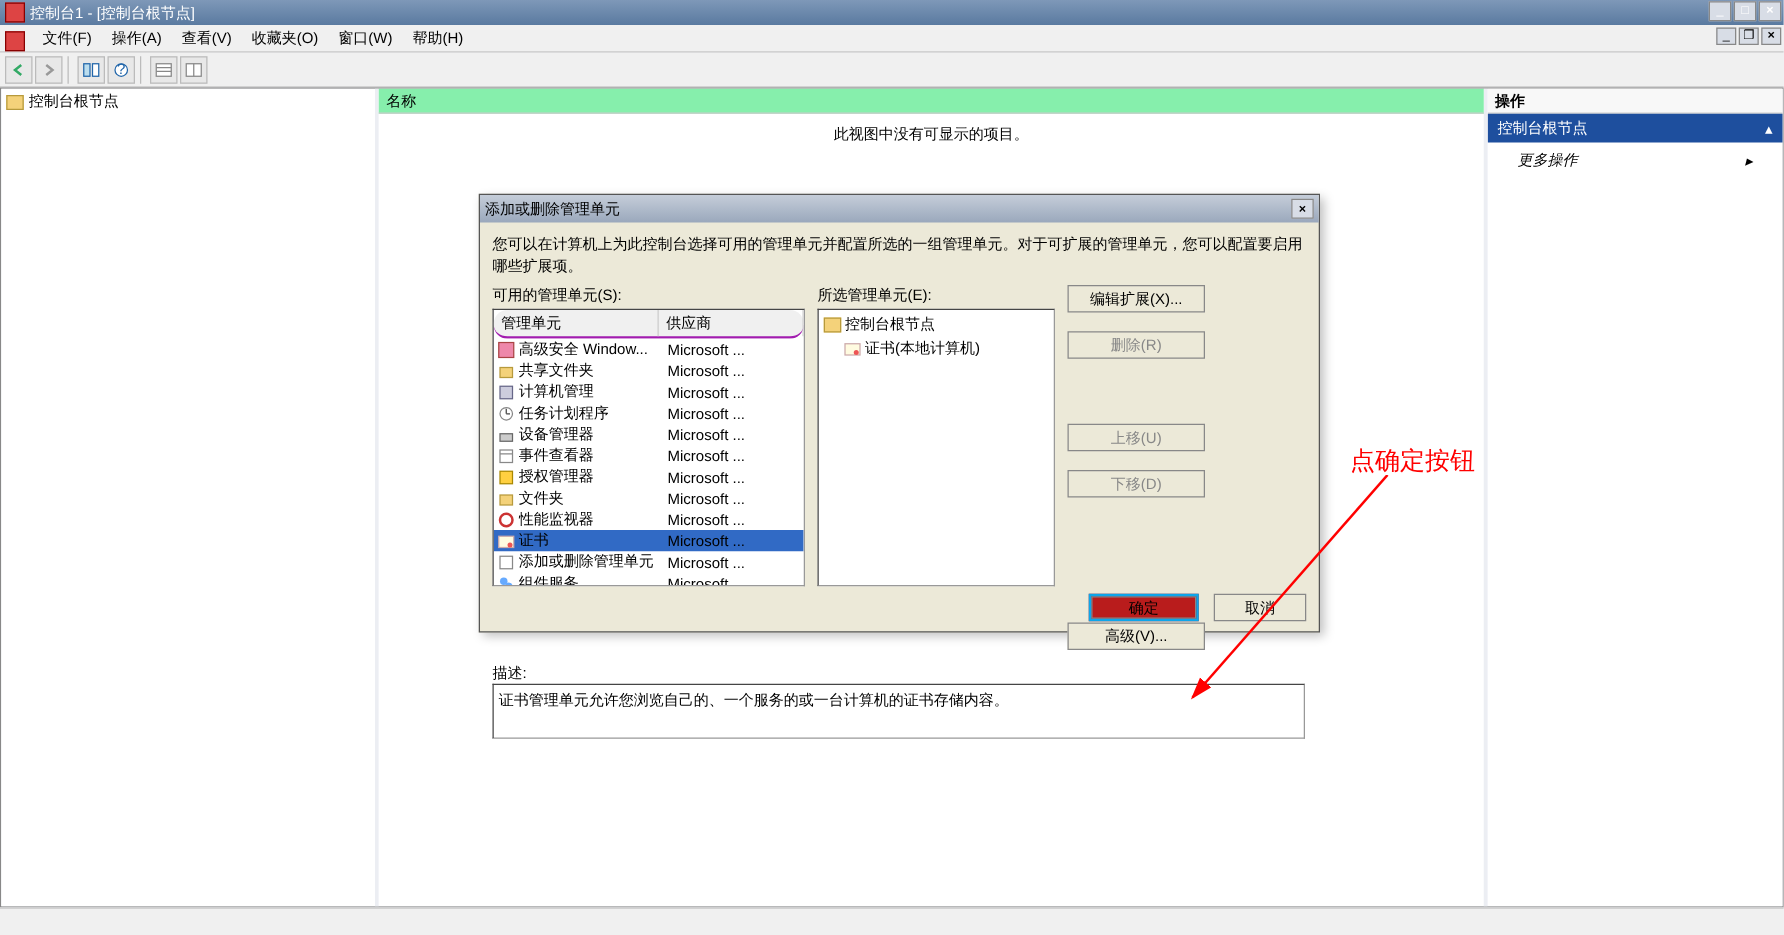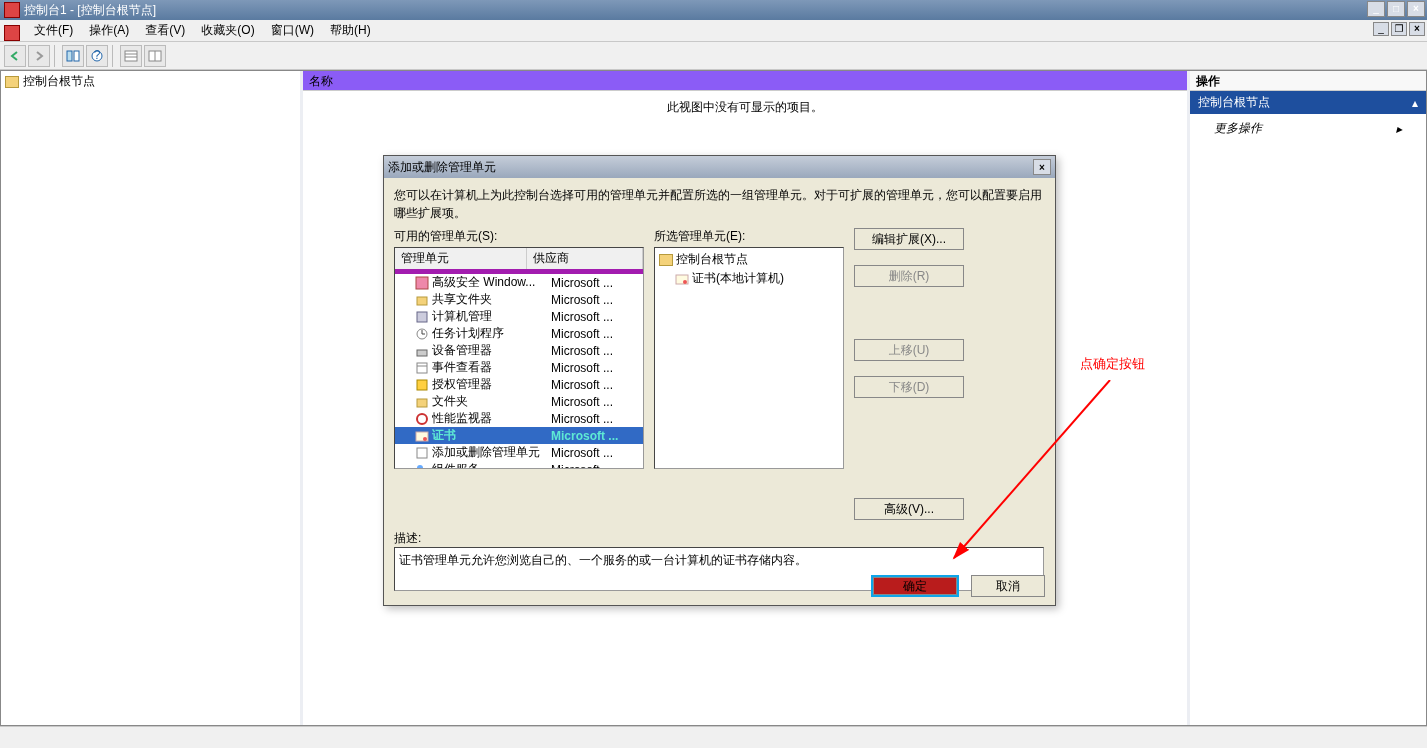--- a/index.html
+++ b/index.html
@@ -24,64 +24,64 @@
 .tool-btn{ width:22px;height:22px;border:1px solid #bbb;background:#e8e8e8;display:flex;align-items:center;justify-content:center;}
 .tool-sep{ width:4px;height:22px; border-left:1px solid #bbb; margin:0 2px;}
 svg{ display:block;}
 
 
 .workarea{ display:flex; height:656px; border:1px solid #888; margin:0 0px;}
 .left-pane{ width:302px; background:#fff; border-right:3px solid #eceef3; position:relative;}
 .left-pane .tree-item{ display:flex;align-items:center; padding:2px 4px; gap:4px;}
 .folder-icon{ width:14px;height:12px; background:#f4d27a; border:1px solid #b79a3c;}
 .center-pane{ flex:1; background:#fff; border-right:3px solid #eceef3; position:relative;}
-.center-header{ height:20px; border-bottom:1px solid #ccc; padding:2px 6px; background:#8b5cf6;}
+.center-header{ height:20px; border-bottom:1px solid #ccc; padding:2px 6px; background:#86efac;}
 .center-msg{ text-align:center; padding:8px; }
 .right-pane{ width:236px; background:#fff;}
 .right-header{ height:20px; border-bottom:1px solid #ccc; padding:2px 6px; background:#f8f8f8; font-weight:bold;}
 .right-section-title{ background:#1e4f9e; color:#fff; padding:3px 8px; display:flex; justify-content:space-between; align-items:center;}
 .right-action{ padding:6px 24px;font-style:italic;}
 .right-action-row{ display:flex; justify-content:space-between; align-items:center;}
 
 
-.dialog{ position:absolute; left:383px; top:155px; width:673px; height:451px; background:#ece9d8; border:1px solid #555; box-shadow:3px 3px 8px rgba(0,0,0,0.25); }
+.dialog{ position:absolute; left:383px; top:155px; width:673px; height:351px; background:#ece9d8; border:1px solid #555; box-shadow:3px 3px 8px rgba(0,0,0,0.25); }
 .dlg-title{ height:22px; background:linear-gradient(#c5cdd9,#9aa8bc); display:flex; align-items:center; justify-content:space-between; padding:0 4px; color:#000;}
 .dlg-close{ width:18px;height:16px; background:#d8dde6;border:1px solid #888; display:flex;align-items:center;justify-content:center; font-weight:bold; font-size:10px;}
 .dlg-body{ padding:8px 10px 10px 10px; position:relative; height:calc(100% - 22px);}
 .dlg-intro{ line-height:1.5; margin-bottom:6px;}
 .cols{ display:flex; gap:10px; }
 .col-left{ width:250px; }
 .col-label{ margin-bottom:2px;}
 .listbox{ border:1px inset #999; background:#fff; height:222px; width:100%; overflow:hidden;}
-.list-header{ display:flex; background:#f0f0f0; border-bottom:5px solid #a21caf; }
+.list-header{ display:flex; background:#f0f0f0; border-bottom:2px solid #a21caf;border-radius:11px; }
 .list-header div{ padding:2px 6px; border-right:1px solid #ccc;}
 .lh-name{ width:132px;} .lh-vendor{ flex:1;}
 .list-rows{ height:200px; overflow:hidden;}
-.list-row{ display:flex; align-items:center; height:17px; padding:0 20px; gap:3px;}
-.list-row.selected{ background:#316ac5; color:#5eead4;font-weight:bold;}
+.list-row{ display:flex; align-items:center; height:17px; padding:0 3px; gap:3px;}
+.list-row.selected{ background:#316ac5; color:#000000;}
 .lr-icon{ width:14px;height:14px; flex-shrink:0;}
 .lr-name{ width:116px; white-space:nowrap; overflow:hidden;}
 .lr-vendor{ flex:1; white-space:nowrap; overflow:hidden;}
 .mid-btn{ width:72px; height:22px; margin-top:110px;}
 .col-right{ width:190px;}
 .tree-box{ border:1px inset #999; background:#fff; height:222px; padding:2px;}
 .tree-row{ display:flex;align-items:center; gap:3px; padding:1px 2px;}
 .tree-row.child{ padding-left:18px;}
 .col-buttons{ width:110px; display:flex; flex-direction:column; gap:15px;}
 .dlg-btn{ height:22px; border:1px solid #888; background:#ece9d8; padding:0 6px; text-align:center; }
 .dlg-btn[disabled]{ color:#888;}
 .sep-v{ height:70px;}
 .desc-label{ margin-top:10px;}
 .desc-box{ border:1px inset #999; background:#fff; width:650px; height:44px; padding:4px;}
 .dlg-foot{ position:absolute; bottom:8px; right:10px; display:flex; gap:12px;}
 .ok-btn{ width:88px; height:22px; border:2px solid #0ea5e9; background:#b91c1c; box-shadow: inset 0 0 0 1px #888; text-align: center;}
 .cancel-btn{ width:74px; height:22px; border:1px solid #888; background:#ece9d8;}
 
 
-.anno-text{ position:absolute; left:1080px; top:355px; color:#ff0000; font-size:13px;}
+.anno-text{ position:absolute; left:1080px; top:355px; color:#ff0000; font-size:20px;}
 .anno-arrow{ position:absolute; left:940px; top:380px; pointer-events:none;}
 
 .statusbar{ height:22px; background:#f0f0f0; border-top:1px solid #c8c8c8;}
 </style>
 </head>
 <body>
 
 <div class="titlebar">
   <div class="icon"></div>
   <span class="title-text">控制台1 - [控制台根节点]</span>

